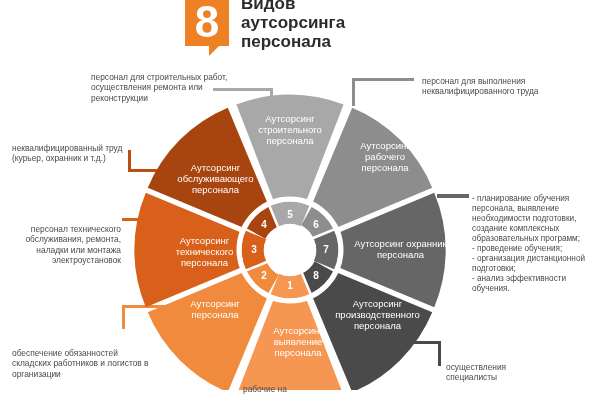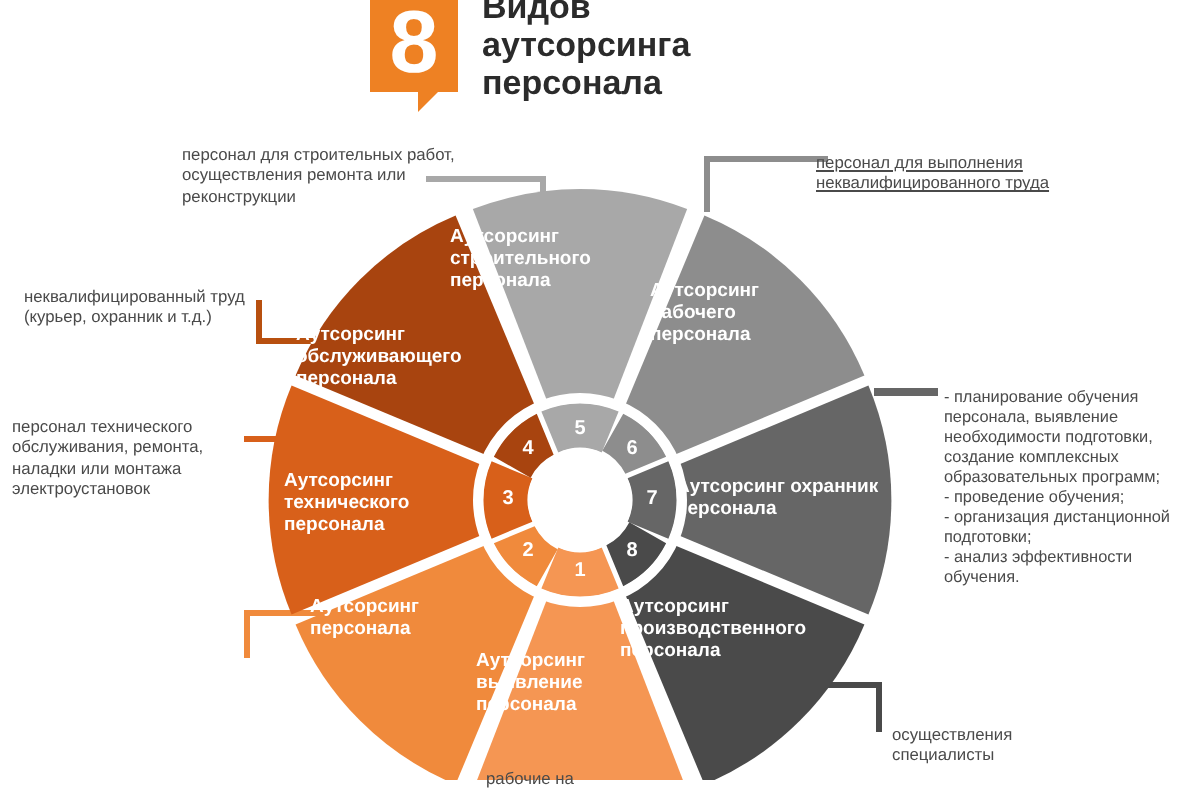--- a/index.html
+++ b/index.html
@@ -31,22 +31,22 @@
     position:absolute;left:56px;top:-6px;width:240px;
     font-size:17px;font-weight:bold;line-height:19px;color:#2b2b2b;
   }
   .title div{white-space:nowrap;}
 
   
   .pie-wrap{position:absolute;left:120px;top:90px;width:360px;height:300px;}
   .pie-svg{position:absolute;left:0;top:0;}
 
   .seg-label{
-    position:absolute;color:#ffffff;font-weight:bold;font-size:9.5px;
-    line-height:11px;text-align:left;pointer-events:none;
+    position:absolute;color:#ffffff;font-weight:normal;font-size:9.5px;
+    line-height:11px;text-align:center;pointer-events:none;
   }
 
   .num{
     position:absolute;color:#ffffff;font-weight:bold;font-size:10px;
     text-align:center;width:14px;line-height:14px;
   }
 
   
   .callout{position:absolute;font-size:8.4px;line-height:10.4px;color:#4a4a4a;}
   .callout.b{font-size:8.2px;line-height:10px;}
@@ -197,26 +197,27 @@
     <div class="num" style="left:163px;top:189px;">1</div>
     <div class="num" style="left:137px;top:179px;">2</div>
     <div class="num" style="left:127px;top:153px;">3</div>
     <div class="num" style="left:137px;top:128px;">4</div>
   </div>
 
   <div class="callout" style="left:55px;top:72px;width:155px;margin-left:36px;">персонал для строительных работ, осуществления ремонта или реконструкции</div>
 
   <div class="callout" style="left:12px;top:143px;width:115px;">неквалифицированный труд (курьер, охранник и т.д.)</div>
 
-  <div class="callout" style="left:6px;top:208px;width:115px;">персонал технического обслуживания, ремонта, наладки или монтажа электроустановок</div>
-
+  <div class="callout" style="left:6px;top:224px;width:115px;text-align:right;">персонал технического обслуживания, ремонта, наладки или монтажа электроустановок</div>
+
+  <div class="callout" style="left:12px;top:348px;width:140px;">обеспечение обязанностей складских работников и логистов в организации</div>
 
   <div class="callout" style="left:243px;top:384px;width:95px;">рабочие на</div>
 
-  <div class="callout" style="left:408px;top:76px;width:160px;text-decoration:underline;">персонал для выполнения неквалифицированного труда</div>
+  <div class="callout" style="left:422px;top:76px;width:160px;">персонал для выполнения неквалифицированного труда</div>
 
   <div class="callout b" style="left:472px;top:194px;width:124px;white-space:pre-line;">- планирование обучения персонала, выявление необходимости подготовки, создание комплексных образовательных программ;
 - проведение обучения;
 - организация дистанционной подготовки;
 - анализ эффективности обучения.</div>
 
   <div class="callout" style="left:446px;top:362px;width:110px;">осуществления специалисты</div>
 
 </div>
 

